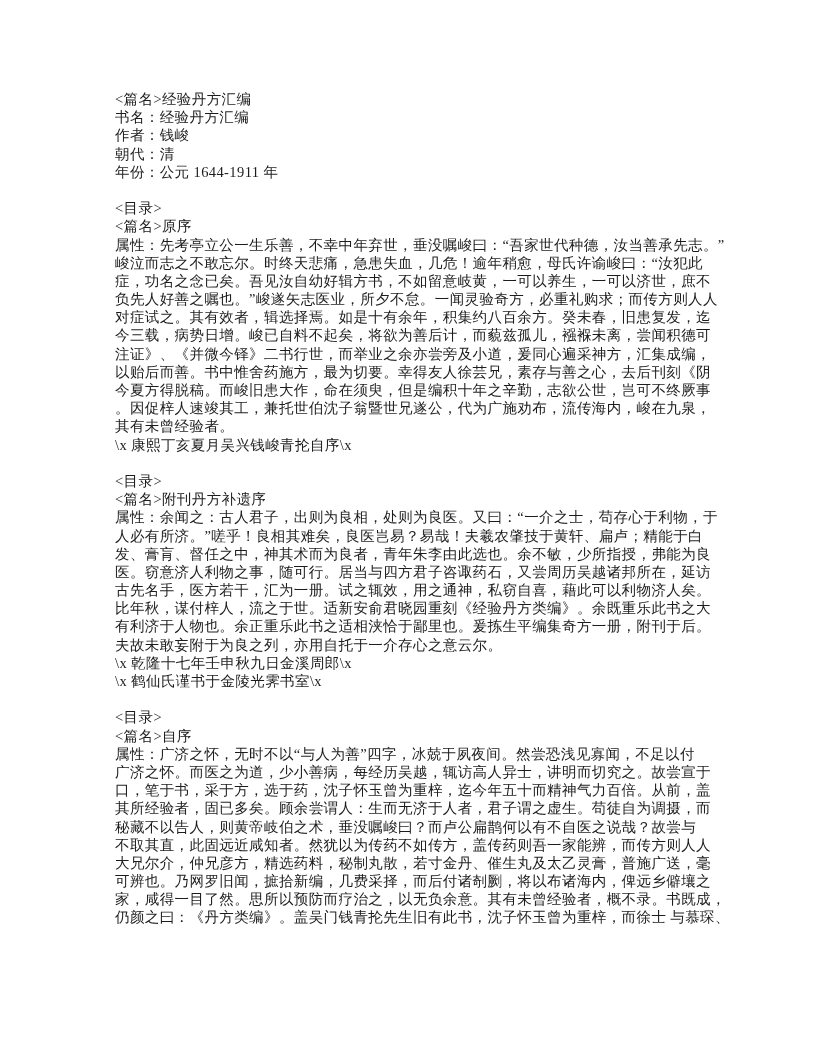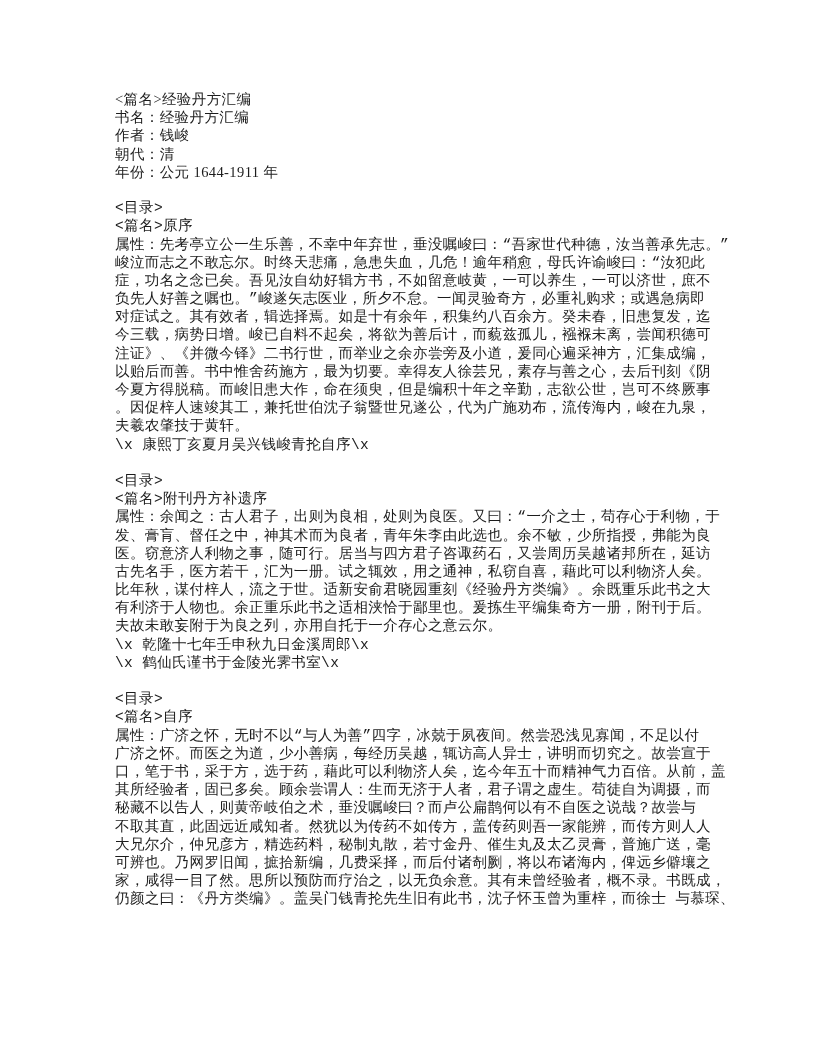--- a/index.html
+++ b/index.html
@@ -18,70 +18,71 @@
     color: #1c1c1c;
     overflow: hidden;
   }
   .line {
     font-size: 14.5px;
     line-height: 18.2px;
     height: 18.2px;
     white-space: pre;
     letter-spacing: 0.4px;
   }
-  .section { margin-top: 18.2px; font-family: Liberation Mono, monospace; }
+  .section { margin-top: 18.2px; }
   .header { margin: 0; }
 </style>
 </head>
 <body>
 
 <div class="page">
   <div class="header">
     <div class="line">&lt;篇名&gt;经验丹方汇编</div>
     <div class="line">书名：经验丹方汇编</div>
     <div class="line">作者：钱峻</div>
     <div class="line">朝代：清</div>
     <div class="line">年份：公元 1644-1911 年</div>
   </div>
   <div id="sections">
       <section class="section">
         <div class="line">&lt;目录&gt;</div>
         <div class="line">&lt;篇名&gt;原序</div>
         <div class="line">属性：先考亭立公一生乐善，不幸中年弃世，垂没嘱峻曰：“吾家世代种德，汝当善承先志。”</div>
         <div class="line">峻泣而志之不敢忘尔。时终天悲痛，急患失血，几危！逾年稍愈，母氏许谕峻曰：“汝犯此</div>
         <div class="line">症，功名之念已矣。吾见汝自幼好辑方书，不如留意岐黄，一可以养生，一可以济世，庶不</div>
-        <div class="line">负先人好善之嘱也。”峻遂矢志医业，所夕不怠。一闻灵验奇方，必重礼购求；或遇急病即</div>
+        <div class="line">负先人好善之嘱也。”峻遂矢志医业，所夕不怠。一闻灵验奇方，必重礼购求；而传方则人人</div>
         <div class="line">对症试之。其有效者，辑选择焉。如是十有余年，积集约八百余方。癸未春，旧患复发，迄</div>
         <div class="line">今三载，病势日增。峻已自料不起矣，将欲为善后计，而藐兹孤儿，襁褓未离，尝闻积德可</div>
         <div class="line">注证》、《并微今铎》二书行世，而举业之余亦尝旁及小道，爰同心遍采神方，汇集成编，</div>
         <div class="line">以贻后而善。书中惟舍药施方，最为切要。幸得友人徐芸兄，素存与善之心，去后刊刻《阴</div>
         <div class="line">今夏方得脱稿。而峻旧患大作，命在须臾，但是编积十年之辛勤，志欲公世，岂可不终厥事</div>
         <div class="line">。因促梓人速竣其工，兼托世伯沈子翁暨世兄遂公，代为广施劝布，流传海内，峻在九泉，</div>
-        <div class="line">夫羲农肇技于黄轩。</div>
+        <div class="line">其有未曾经验者。</div>
         <div class="line">\x 康熙丁亥夏月吴兴钱峻青抡自序\x</div>
       </section>
       <section class="section">
         <div class="line">&lt;目录&gt;</div>
         <div class="line">&lt;篇名&gt;附刊丹方补遗序</div>
         <div class="line">属性：余闻之：古人君子，出则为良相，处则为良医。又曰：“一介之士，苟存心于利物，于</div>
+        <div class="line">人必有所济。”嗟乎！良相其难矣，良医岂易？易哉！夫羲农肇技于黄轩、扁卢；精能于白</div>
         <div class="line">发、膏肓、督任之中，神其术而为良者，青年朱李由此选也。余不敏，少所指授，弗能为良</div>
         <div class="line">医。窃意济人利物之事，随可行。居当与四方君子咨诹药石，又尝周历吴越诸邦所在，延访</div>
         <div class="line">古先名手，医方若干，汇为一册。试之辄效，用之通神，私窃自喜，藉此可以利物济人矣。</div>
         <div class="line">比年秋，谋付梓人，流之于世。适新安俞君晓园重刻《经验丹方类编》。余既重乐此书之大</div>
         <div class="line">有利济于人物也。余正重乐此书之适相浃恰于鄙里也。爰拣生平编集奇方一册，附刊于后。</div>
         <div class="line">夫故未敢妄附于为良之列，亦用自托于一介存心之意云尔。</div>
         <div class="line">\x 乾隆十七年壬申秋九日金溪周郎\x</div>
         <div class="line">\x 鹤仙氏谨书于金陵光霁书室\x</div>
       </section>
       <section class="section">
         <div class="line">&lt;目录&gt;</div>
         <div class="line">&lt;篇名&gt;自序</div>
         <div class="line">属性：广济之怀，无时不以“与人为善”四字，冰兢于夙夜间。然尝恐浅见寡闻，不足以付</div>
         <div class="line">广济之怀。而医之为道，少小善病，每经历吴越，辄访高人异士，讲明而切究之。故尝宣于</div>
-        <div class="line">口，笔于书，采于方，选于药，藉此可以利物济人矣，迄今年五十而精神气力百倍。从前，盖</div>
+        <div class="line">口，笔于书，采于方，选于药，沈子怀玉曾为重梓，迄今年五十而精神气力百倍。从前，盖</div>
         <div class="line">其所经验者，固已多矣。顾余尝谓人：生而无济于人者，君子谓之虚生。苟徒自为调摄，而</div>
         <div class="line">秘藏不以告人，则黄帝岐伯之术，垂没嘱峻曰？而卢公扁鹊何以有不自医之说哉？故尝与</div>
         <div class="line">不取其直，此固远近咸知者。然犹以为传药不如传方，盖传药则吾一家能辨，而传方则人人</div>
         <div class="line">大兄尔介，仲兄彦方，精选药料，秘制丸散，若寸金丹、催生丸及太乙灵膏，普施广送，毫</div>
         <div class="line">可辨也。乃网罗旧闻，摭拾新编，几费采择，而后付诸剞劂，将以布诸海内，俾远乡僻壤之</div>
         <div class="line">家，咸得一目了然。思所以预防而疗治之，以无负余意。其有未曾经验者，概不录。书既成，</div>
         <div class="line">仍颜之曰：《丹方类编》。盖吴门钱青抡先生旧有此书，沈子怀玉曾为重梓，而徐士 与慕琛、</div>
       </section>
     </div>
 </div>

